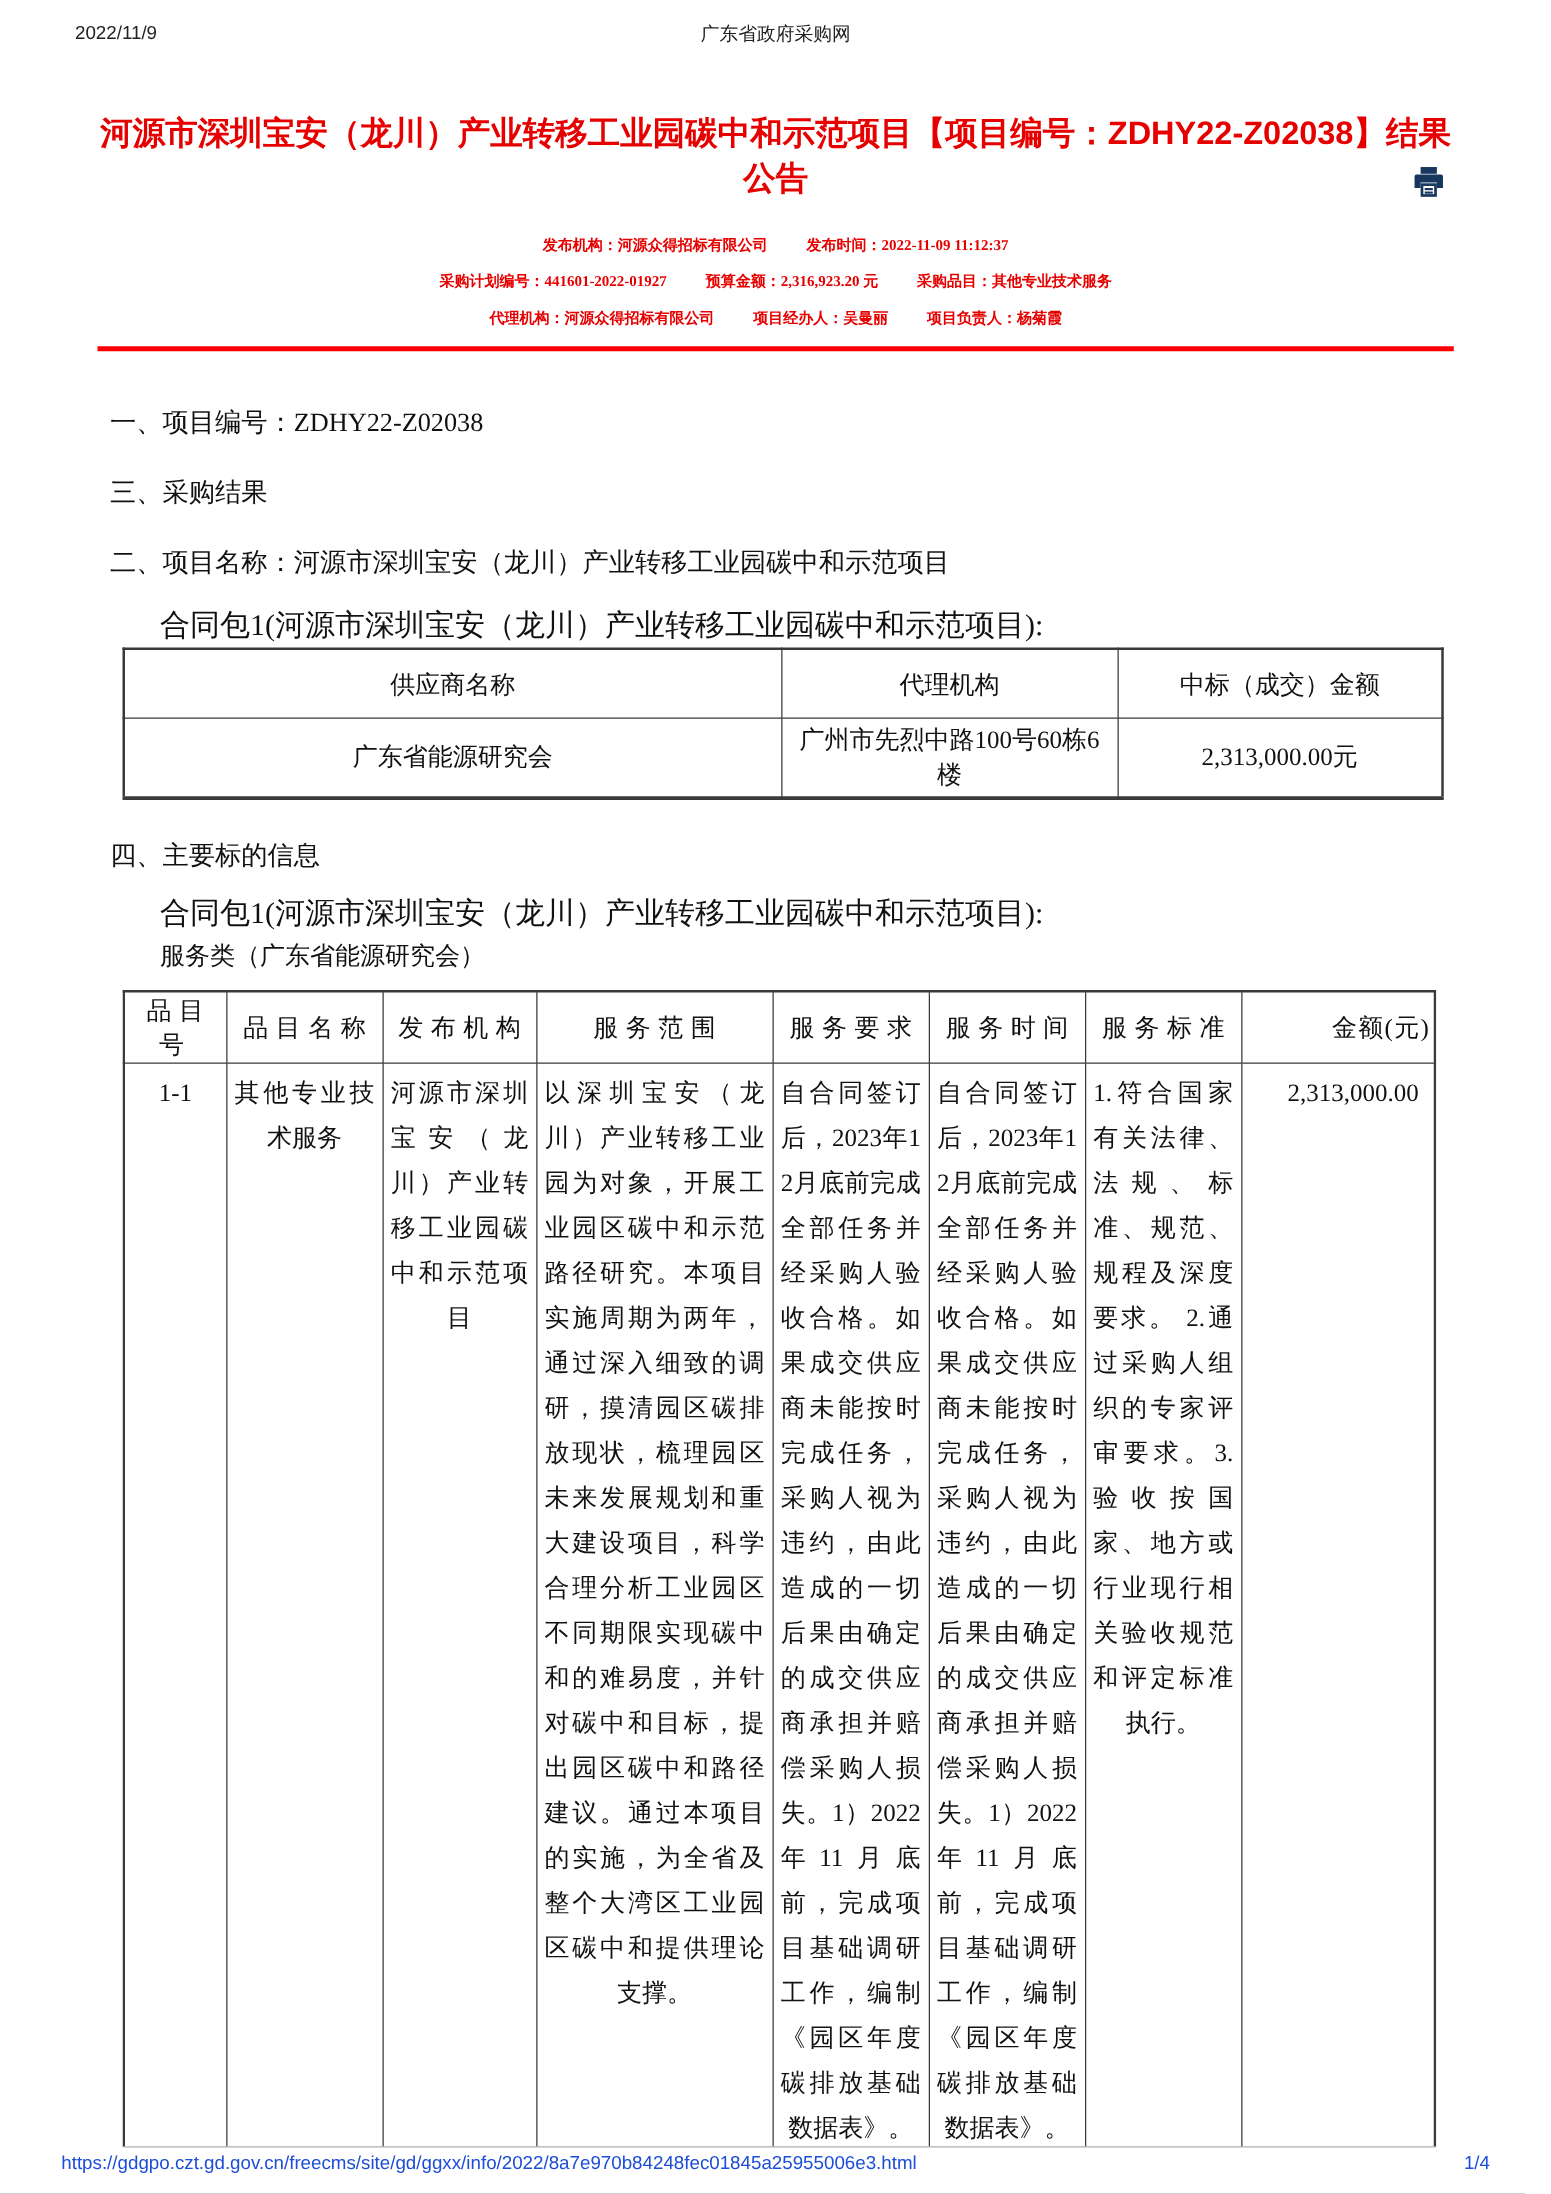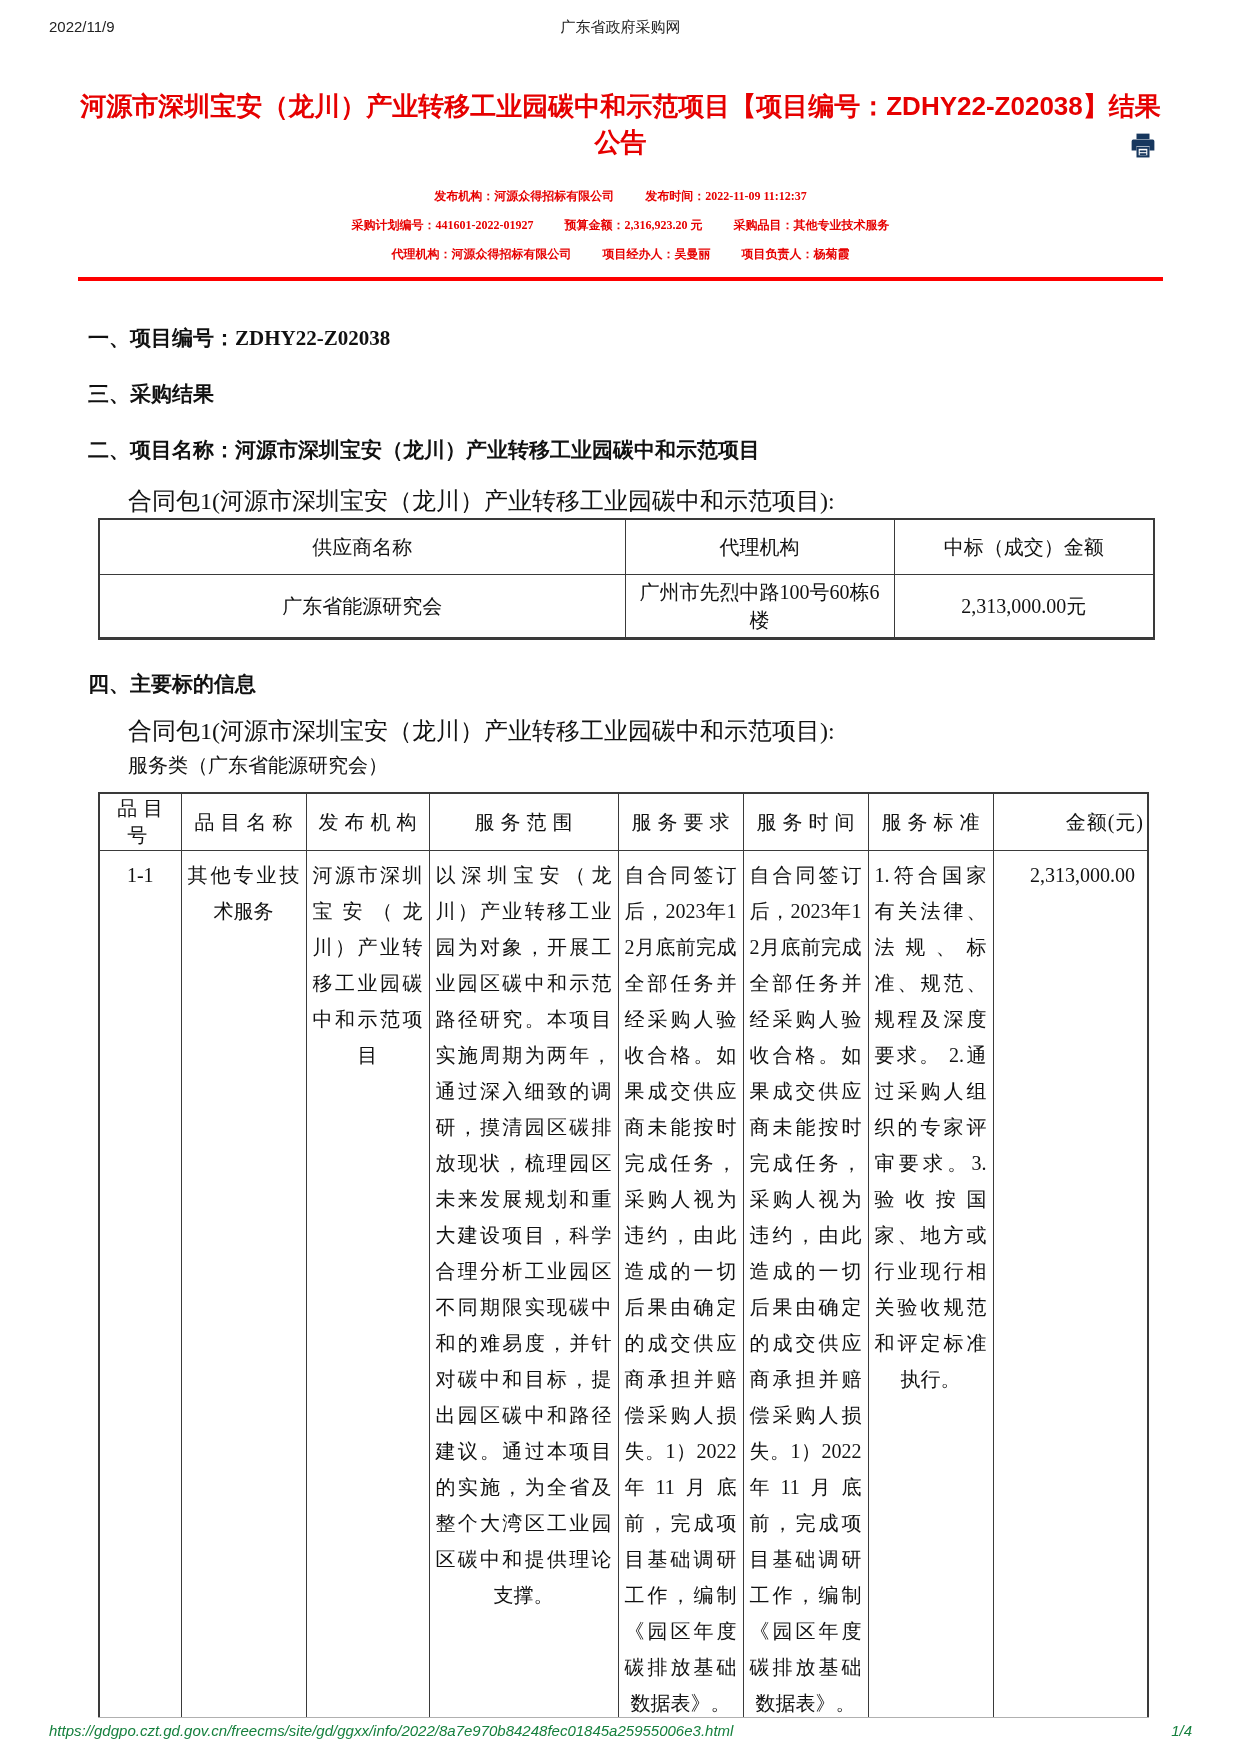--- a/index.html
+++ b/index.html
@@ -7,21 +7,21 @@
     width:1241px; height:1755px; position:relative; margin:0 auto;
     background:#fff; overflow:hidden; color:#111;
     font-family:"Liberation Serif","DejaVu Serif",serif;
   }
   
   .top-bar {
     position:absolute; top:18px; left:49px; right:49px; height:20px;
     font-family:"Liberation Sans","DejaVu Sans",sans-serif; font-size:15px; color:#222;
   }
   .top-site { position:absolute; left:0; right:0; text-align:center; }
-  .top-date { position:absolute; left:0; }
+  .top-date { position:absolute; left:11px; }
   
   .title-wrap { position:relative; padding:88px 78px 0 78px; }
   .doc-title {
     margin:0; text-align:center; color:var(--accent-red,#e60000);
     font-family:"Liberation Sans","DejaVu Sans",sans-serif;
     font-weight:bold; font-size:26px; line-height:36px;
   }
   .print-icon {
     position:absolute; right:84px; top:132px; width:28px; height:26px;
     color:var(--print-icon-navy,#17375e); cursor:pointer; display:inline-block;
@@ -29,21 +29,21 @@
   .print-icon svg { width:100%; height:100%; display:block; }
   
   .meta {
     margin-top:22px; text-align:center; color:var(--accent-red,#e60000);
     font-family:Liberation Serif, serif; font-weight:bold; font-size:12px;
   }
   .meta-line { line-height:29px; }
   .meta-line span { margin:0 14px; }
   .red-rule { height:4px; background:var(--rule-red,#fe0000); margin:8px 78px 0 78px; }
   
-  .sh { margin:28px 0 0 88px; font-size:21px; font-weight:bold; line-height:28px; }
+  .sh { margin:28px 0 0 88px; font-size:21px; font-weight:normal; line-height:28px; }
   .sh-first { margin-top:43px; }
   .sh-after-table { margin-top:30px; }
   
   .package-line { margin:24px 0 0 128px; font-size:24px; line-height:26px; }
   .package-line.tight { margin-top:20px; }
   .category-line { margin:8px 0 0 128px; font-size:20px; line-height:26px; }
   
   table { border-collapse:collapse; table-layout:fixed; }
   th,td { border:1px solid #3a3a3a; font-weight:normal; font-size:20px; }
   .t1 { margin:4px 0 0 98px; width:1055px; border:2px solid #3a3a3a; border-bottom-width:3px; }
@@ -57,21 +57,21 @@
            letter-spacing:0.30em; text-indent:0.30em; }
   .t2 th.amount-h { text-align:right; padding-right:3px; letter-spacing:1px; text-indent:0; }
   .t2 td { vertical-align:top; padding:6px 6px; line-height:36px;
            word-break:break-all; text-align:justify; text-align-last:center; }
   .t2 td.center-cell { text-align:center; }
   .t2 td.amount { text-align:right; text-align-last:right; padding-right:12px; }
   .t2 tbody tr { height:1200px; }
   
   .footer {
     position:absolute; top:1722px; left:49px; right:49px;
-    font-family:"Liberation Sans","DejaVu Sans",sans-serif; font-size:15px; color:#15803d;font-style:italic;
+    font-family:"Liberation Sans","DejaVu Sans",sans-serif; font-size:15px; color:#1d4ed8;
   }
   .footer .pageno { position:absolute; right:0; }
 </style>
 </head>
 <body>
 
 <div class="page">
 
   <div class="top-bar">
     <span class="top-date">2022/11/9</span>

